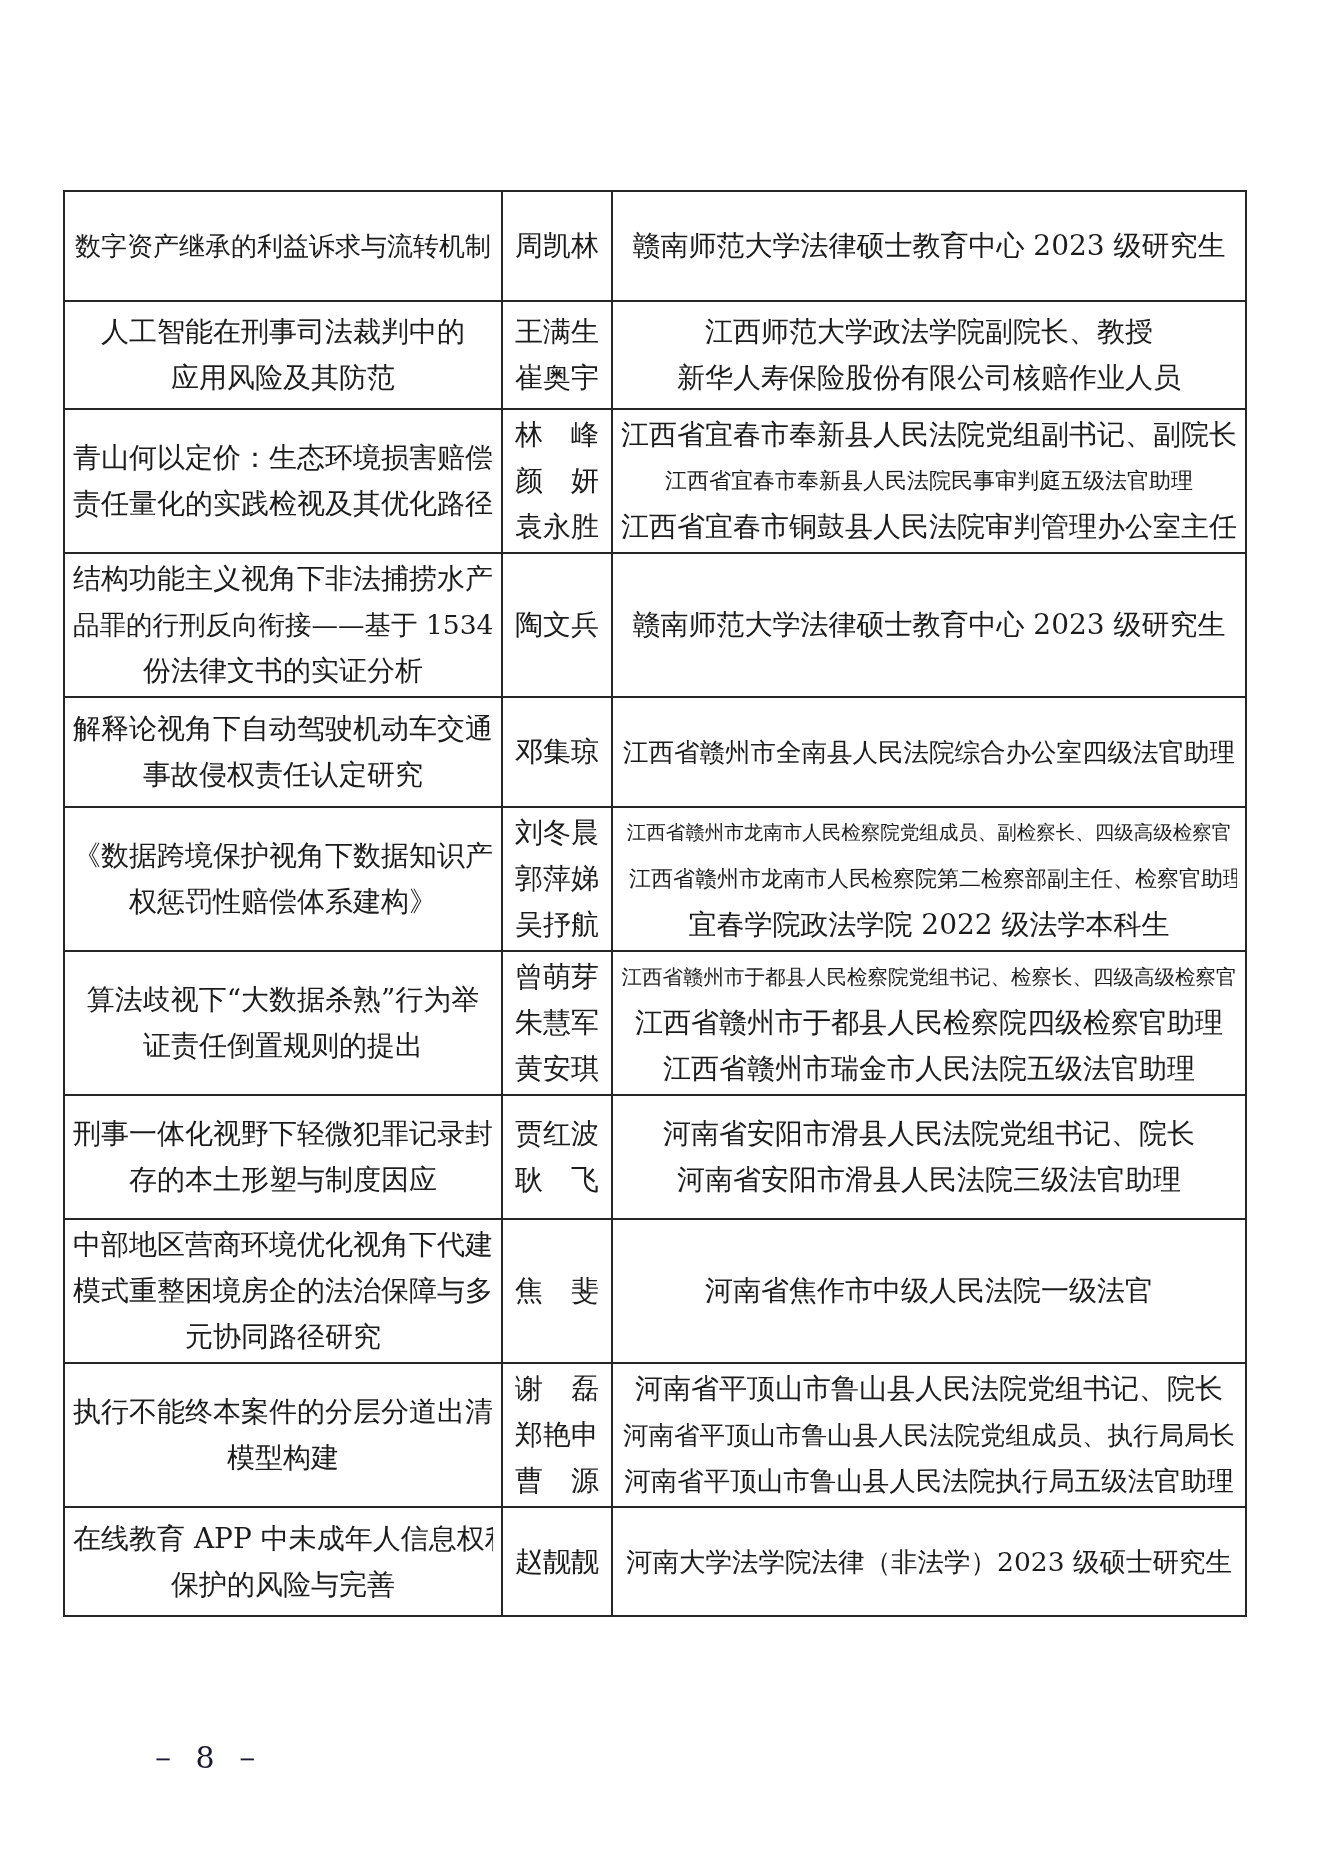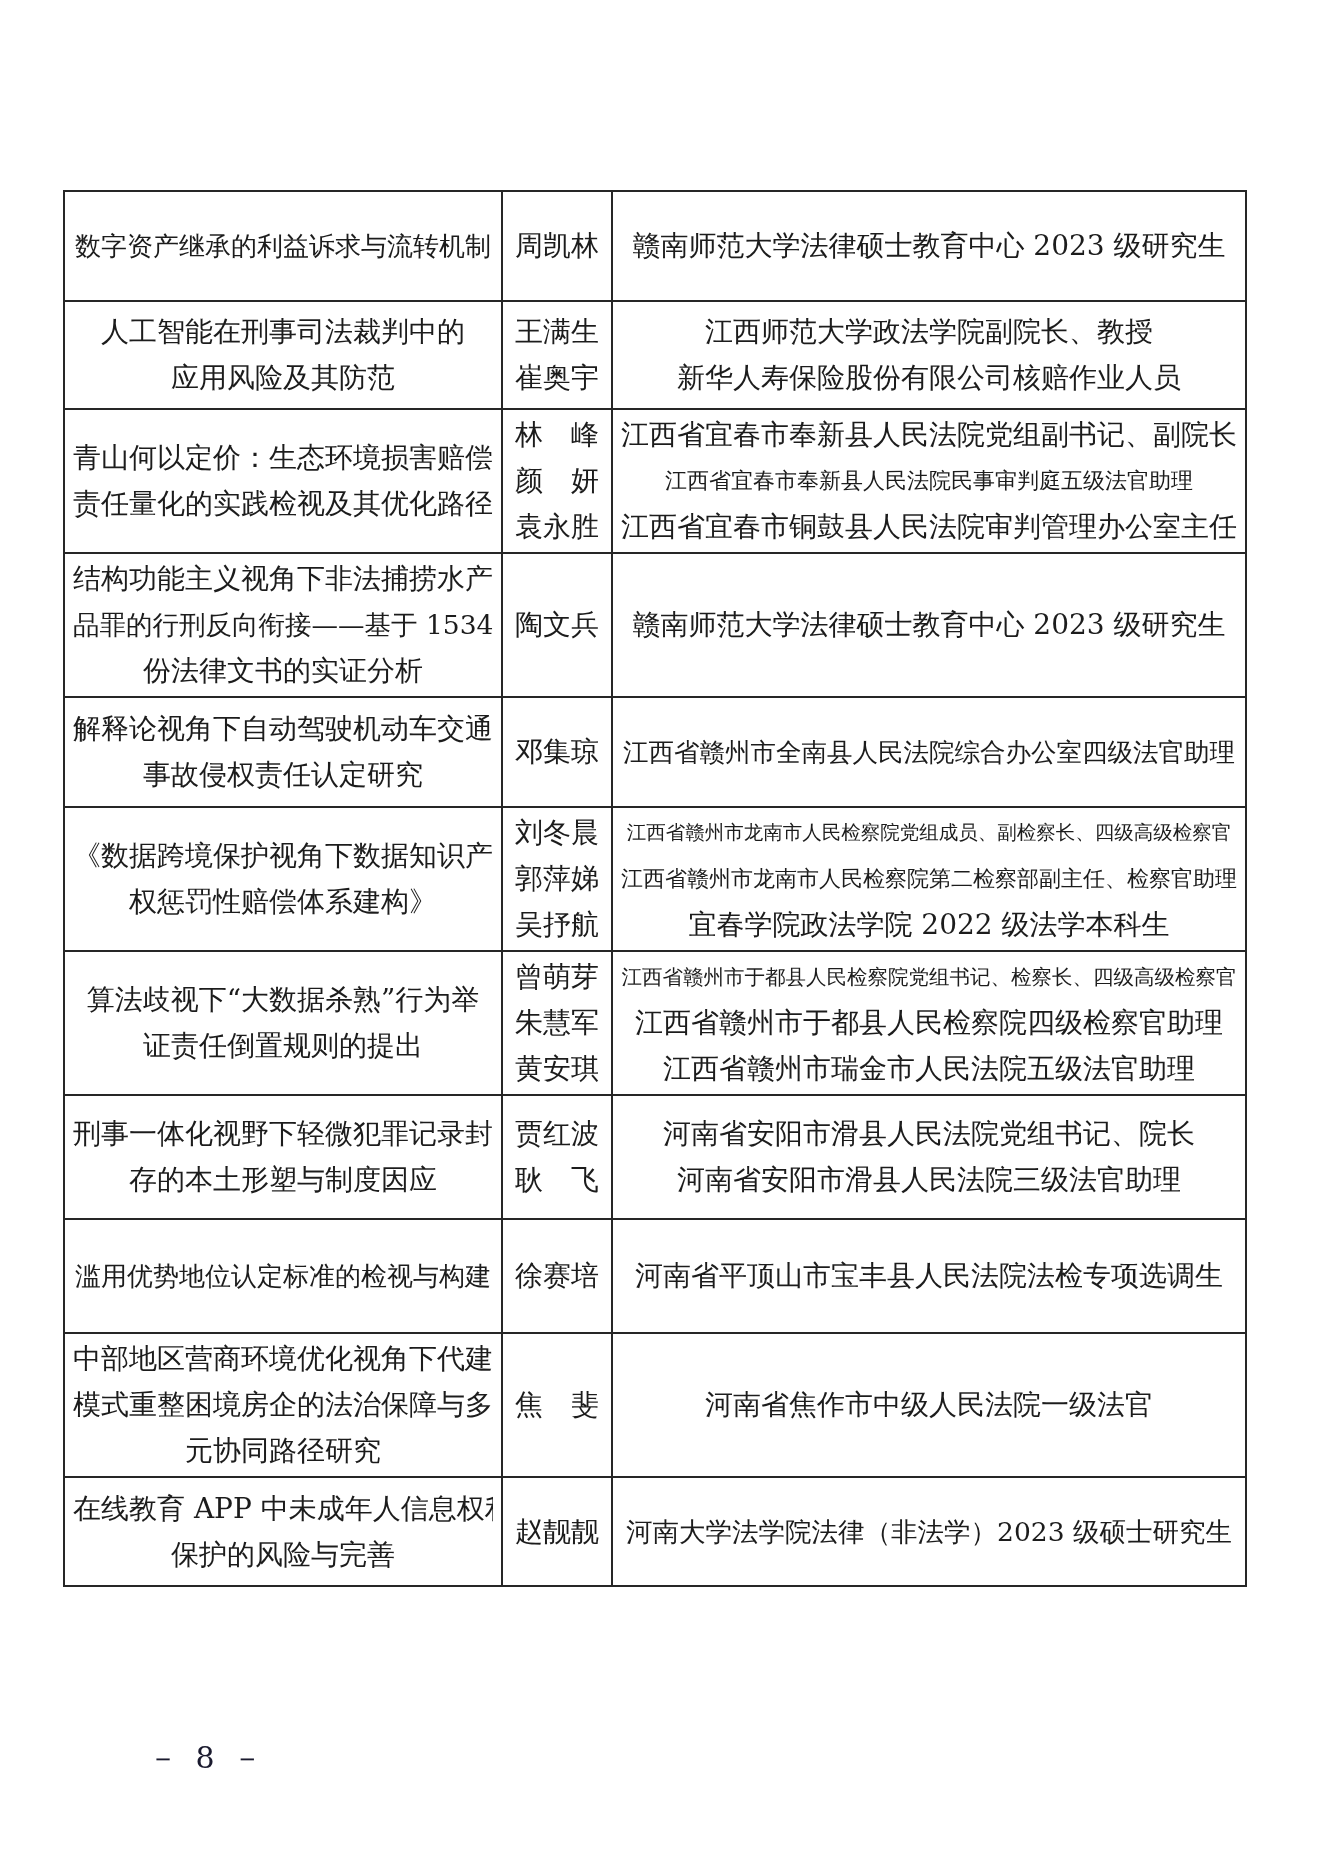--- a/index.html
+++ b/index.html
@@ -130,21 +130,21 @@
           <div class="line">《数据跨境保护视角下数据知识产</div>
           <div class="line">权惩罚性赔偿体系建构》</div>
         </td>
     <td class="authors-cell">
           <div class="line">刘冬晨</div>
           <div class="line">郭萍娣</div>
           <div class="line">吴抒航</div>
         </td>
     <td class="affil-cell">
           <div class="line" style="font-size: 19.5px;">江西省赣州市龙南市人民检察院党组成员、副检察长、四级高级检察官</div>
-          <div class="line" style="font-size: 22px;">江西省赣州市龙南市人民检察院第二检察部副主任、检察官助理</div>
+          <div class="line" style="font-size: 22px; margin-left: 8px;">江西省赣州市龙南市人民检察院第二检察部副主任、检察官助理</div>
           <div class="line">宜春学院政法学院 2022 级法学本科生</div>
         </td>
   </tr>
       <tr style="height: 130px;">
     <td class="title-cell">
           <div class="line">算法歧视下“大数据杀熟”行为举</div>
           <div class="line">证责任倒置规则的提出</div>
         </td>
     <td class="authors-cell">
           <div class="line">曾萌芽</div>
@@ -164,42 +164,47 @@
         </td>
     <td class="authors-cell">
           <div class="line">贾红波</div>
           <div class="line">耿　飞</div>
         </td>
     <td class="affil-cell">
           <div class="line">河南省安阳市滑县人民法院党组书记、院长</div>
           <div class="line">河南省安阳市滑县人民法院三级法官助理</div>
         </td>
   </tr>
-      <tr style="height: 114px;">
-    <td class="title-cell">
-          <div class="line" style="font-size: 26px;">滥用优势地位认定标准的检视与构建</div>
-        </td>
-    <td class="authors-cell">
-          <div class="line">徐赛培</div>
-        </td>
-    <td class="affil-cell">
-          <div class="line">河南省平顶山市宝丰县人民法院法检专项选调生</div>
-        </td>
-  </tr>
       <tr style="height: 139px;">
     <td class="title-cell">
           <div class="line">中部地区营商环境优化视角下代建</div>
           <div class="line">模式重整困境房企的法治保障与多</div>
           <div class="line">元协同路径研究</div>
         </td>
     <td class="authors-cell">
           <div class="line">焦　斐</div>
         </td>
     <td class="affil-cell">
           <div class="line">河南省焦作市中级人民法院一级法官</div>
+        </td>
+  </tr>
+      <tr style="height: 133px;">
+    <td class="title-cell">
+          <div class="line">执行不能终本案件的分层分道出清</div>
+          <div class="line">模型构建</div>
+        </td>
+    <td class="authors-cell">
+          <div class="line">谢　磊</div>
+          <div class="line">郑艳申</div>
+          <div class="line">曹　源</div>
+        </td>
+    <td class="affil-cell">
+          <div class="line">河南省平顶山市鲁山县人民法院党组书记、院长</div>
+          <div class="line" style="font-size: 25.5px;">河南省平顶山市鲁山县人民法院党组成员、执行局局长</div>
+          <div class="line" style="font-size: 26.5px;">河南省平顶山市鲁山县人民法院执行局五级法官助理</div>
         </td>
   </tr>
       <tr style="height: 109px;">
     <td class="title-cell">
           <div class="line" style="font-size: 28px;">在线教育 APP 中未成年人信息权利</div>
           <div class="line">保护的风险与完善</div>
         </td>
     <td class="authors-cell">
           <div class="line">赵靓靓</div>
         </td>

